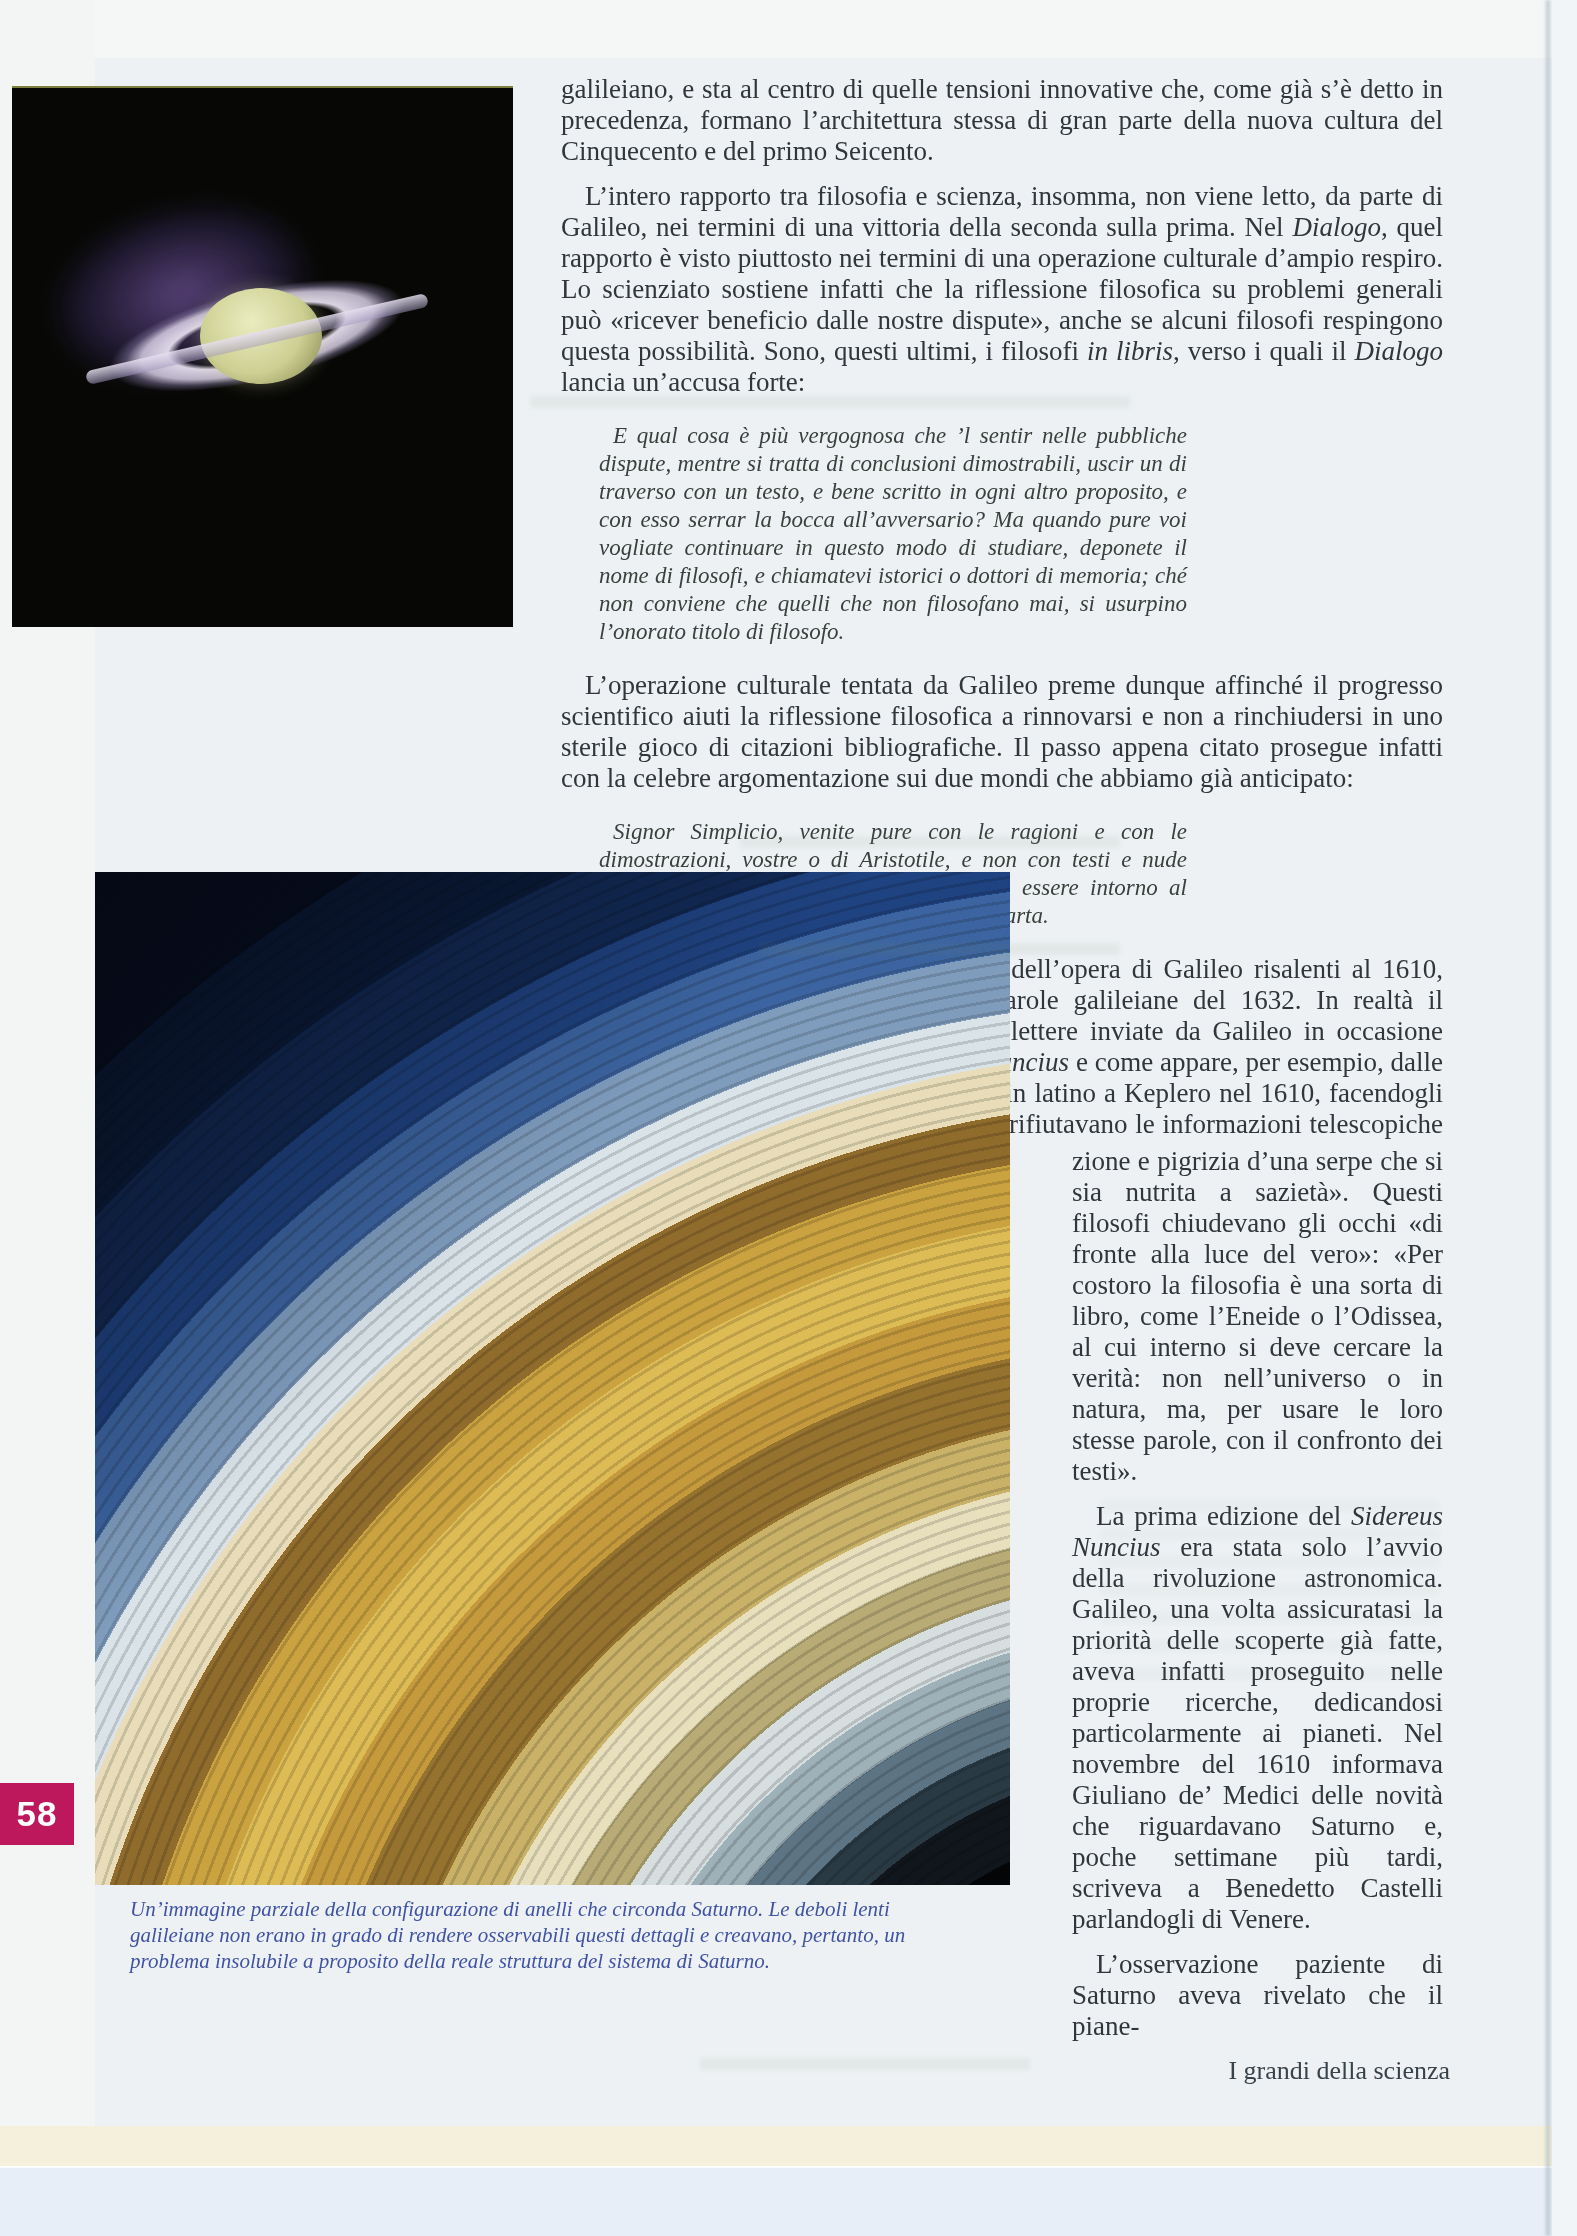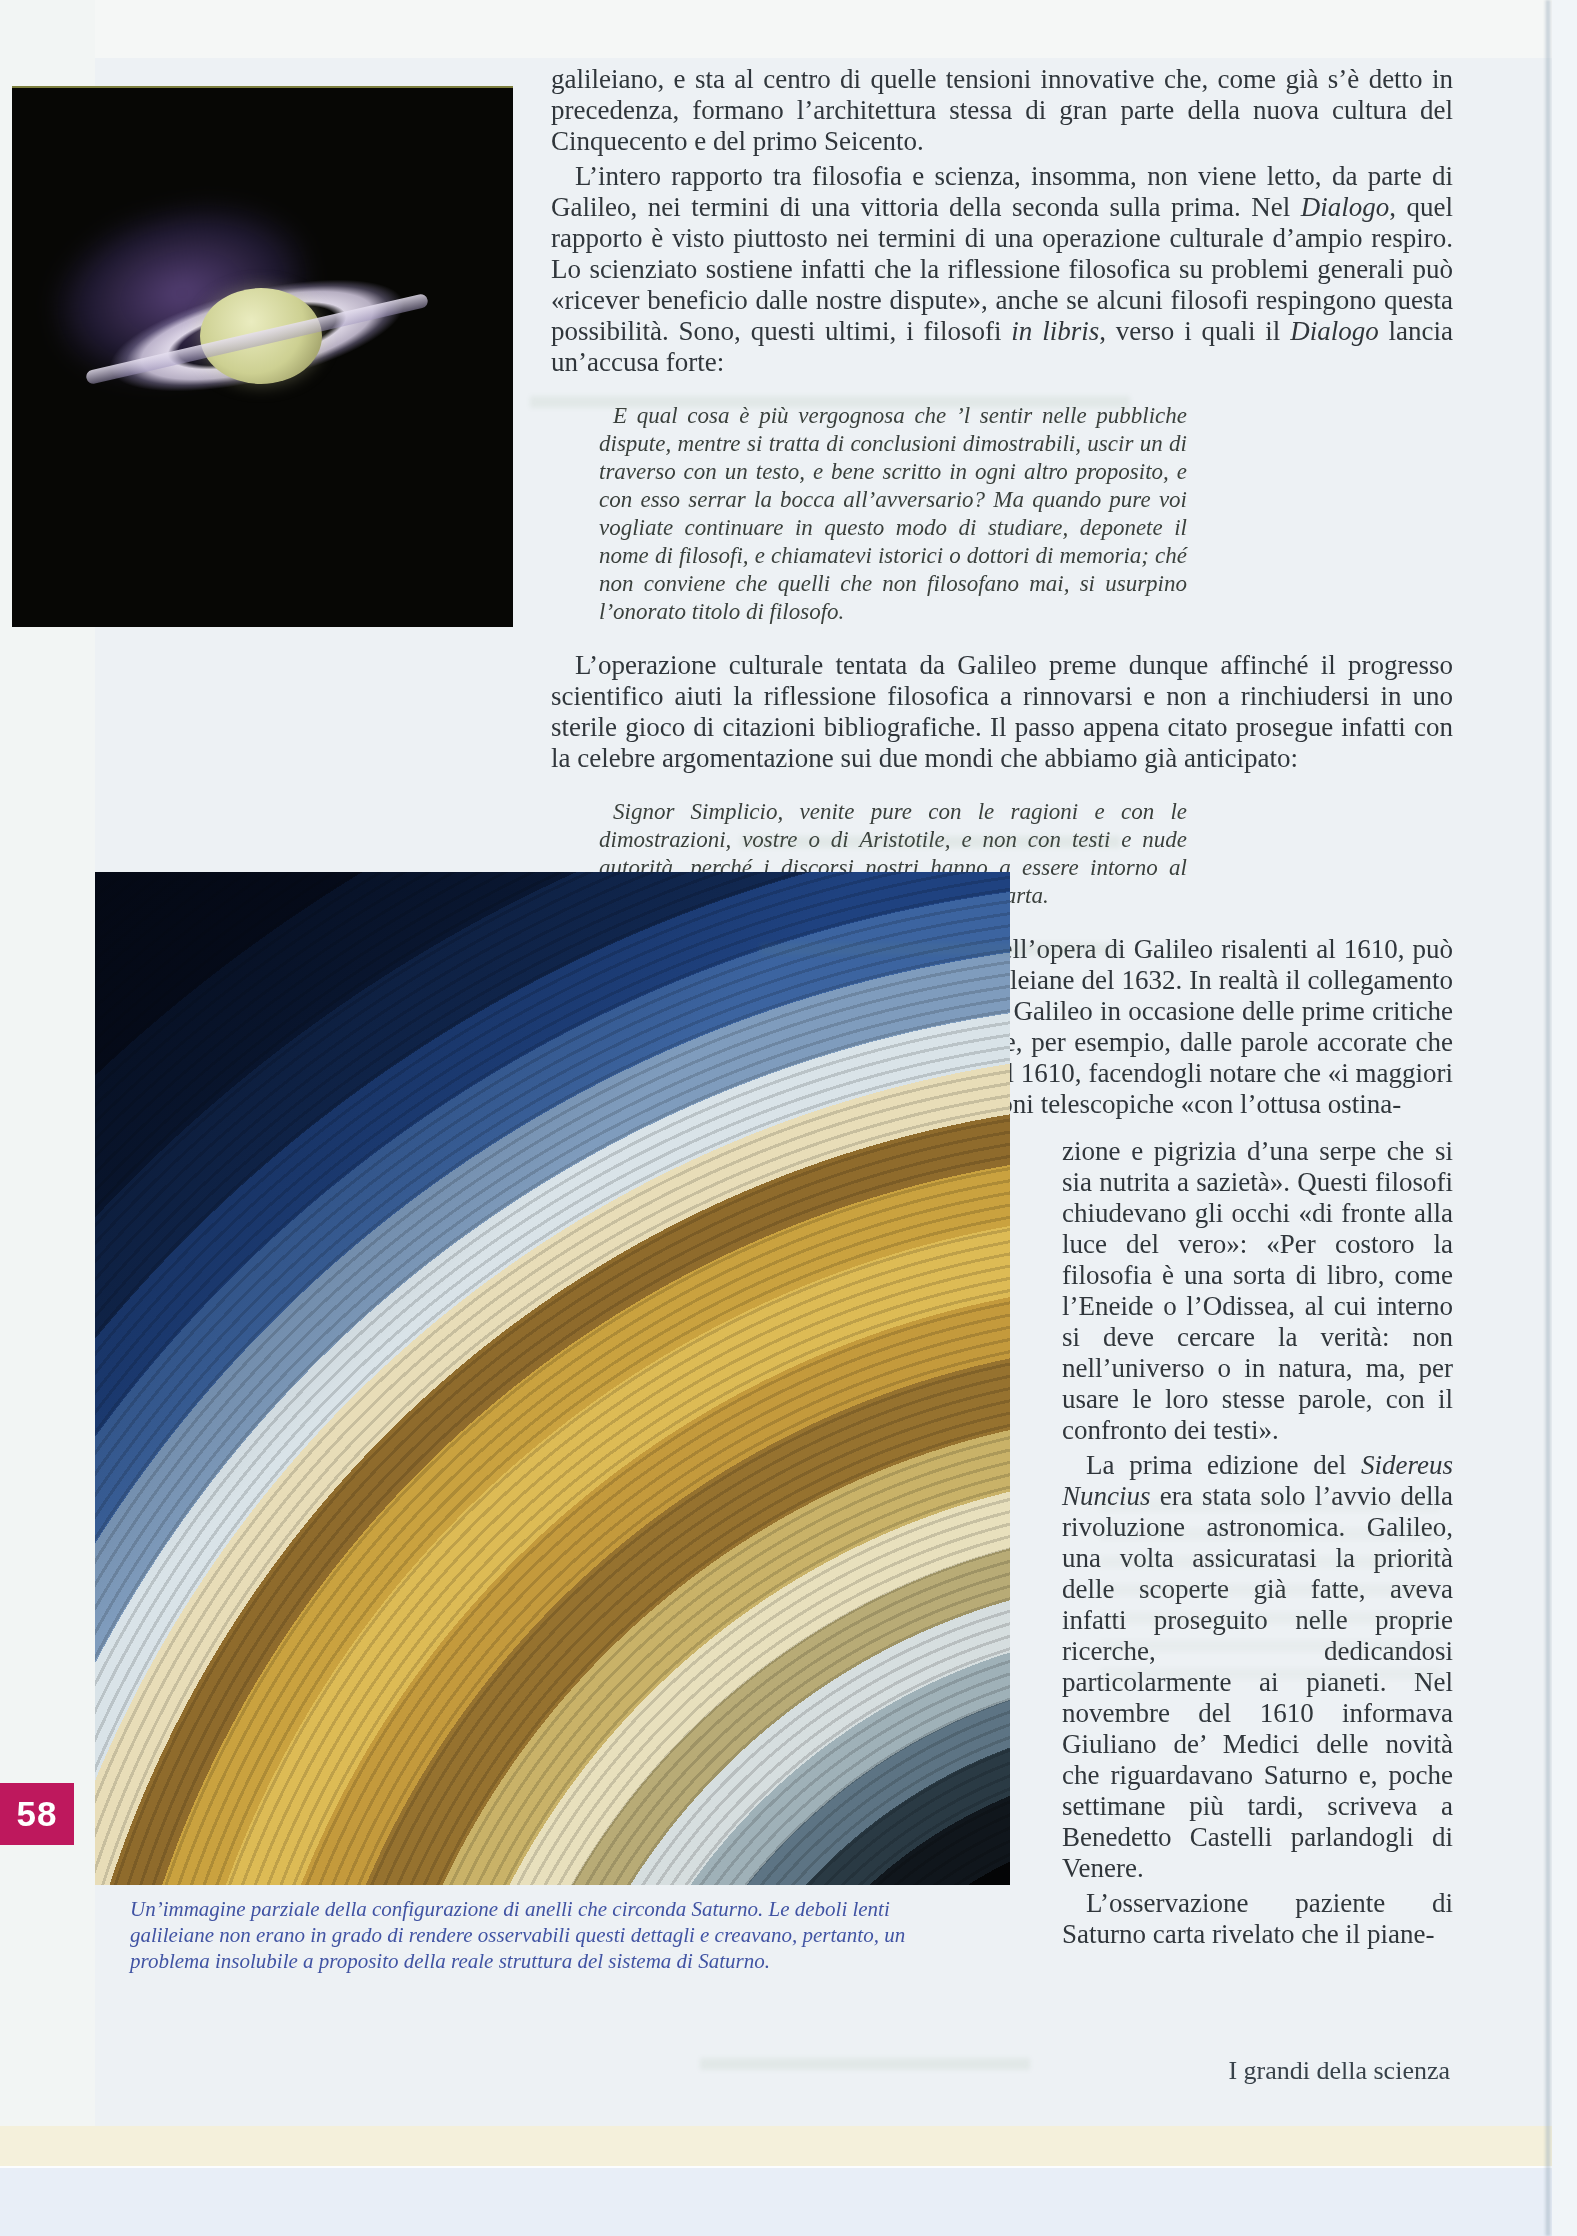--- a/index.html
+++ b/index.html
@@ -49,21 +49,21 @@
     position:absolute;font-style:italic;color:#4053a3;
     font-family:"Liberation Serif", serif;
   }
   .cap1{left:127px;top:668px;width:312px;font-size:23px;line-height:28.5px;}
   .cap2{left:130px;top:1896px;width:800px;font-size:21px;line-height:26px;}
 
   
   .main-col{position:absolute;left:547px;top:60px;width:910px;}
   .narrow-col{position:absolute;left:1058px;top:1132px;width:399px;}
   .para{
-    margin:4px;font-size:27px;line-height:31px;color:#30363b;
+    margin:14px;font-size:27px;line-height:31px;color:#30363b;
     text-align:justify;font-family:"Liberation Serif", serif;
   }
   .para.indent{text-indent:24px;}
   .para.quote{
     margin:24px 18px 24px 52px;width:588px;
     font-style:italic;font-size:23px;line-height:28px;color:#3a403c;
     text-indent:14px;
   }
   .narrow-col .para{font-size:27px;line-height:31px;}
 
@@ -170,21 +170,21 @@
 
   <div class="rings-photo">
     <div class="rings-art"></div>
     <div class="rings-fine"></div>
     <div class="rings-vignette"></div>
   </div>
 
   <div class="narrow-col" id="narrow-col">
       <p class="para"><span>zione e pigrizia d’una serpe che si sia nutrita a sazietà». Questi filosofi chiudevano gli occhi «di fronte alla luce del vero»: «Per costoro la filosofia è una sorta di libro, come l’Eneide o l’Odissea, al cui interno si deve cercare la verità: non nell’universo o in natura, ma, per usare le loro stesse parole, con il confronto dei testi».</span></p>
       <p class="para indent"><span>La prima edizione del </span><i>Sidereus Nuncius</i><span> era stata solo l’avvio della rivoluzione astronomica. Galileo, una volta assicuratasi la priorità delle scoperte già fatte, aveva infatti proseguito nelle proprie ricerche, dedicandosi particolarmente ai pianeti. Nel novembre del 1610 informava Giuliano de’ Medici delle novità che riguardavano Saturno e, poche settimane più tardi, scriveva a Benedetto Castelli parlandogli di Venere.</span></p>
-      <p class="para indent"><span>L’osservazione paziente di Saturno carta rivelato che il piane-</span></p>
+      <p class="para indent"><span>L’osservazione paziente di Saturno aveva rivelato che il piane-</span></p>
     </div>
 
   <div class="caption cap2">Un’immagine parziale della configurazione di anelli che circonda Saturno. Le deboli lenti galileiane non erano in grado di rendere osservabili questi dettagli e creavano, pertanto, un problema insolubile a proposito della reale struttura del sistema di Saturno.</div>
 
   <div class="pagenum">
     <span>58</span>
   </div>
 
   <div class="colophon">I grandi della scienza</div>
 

